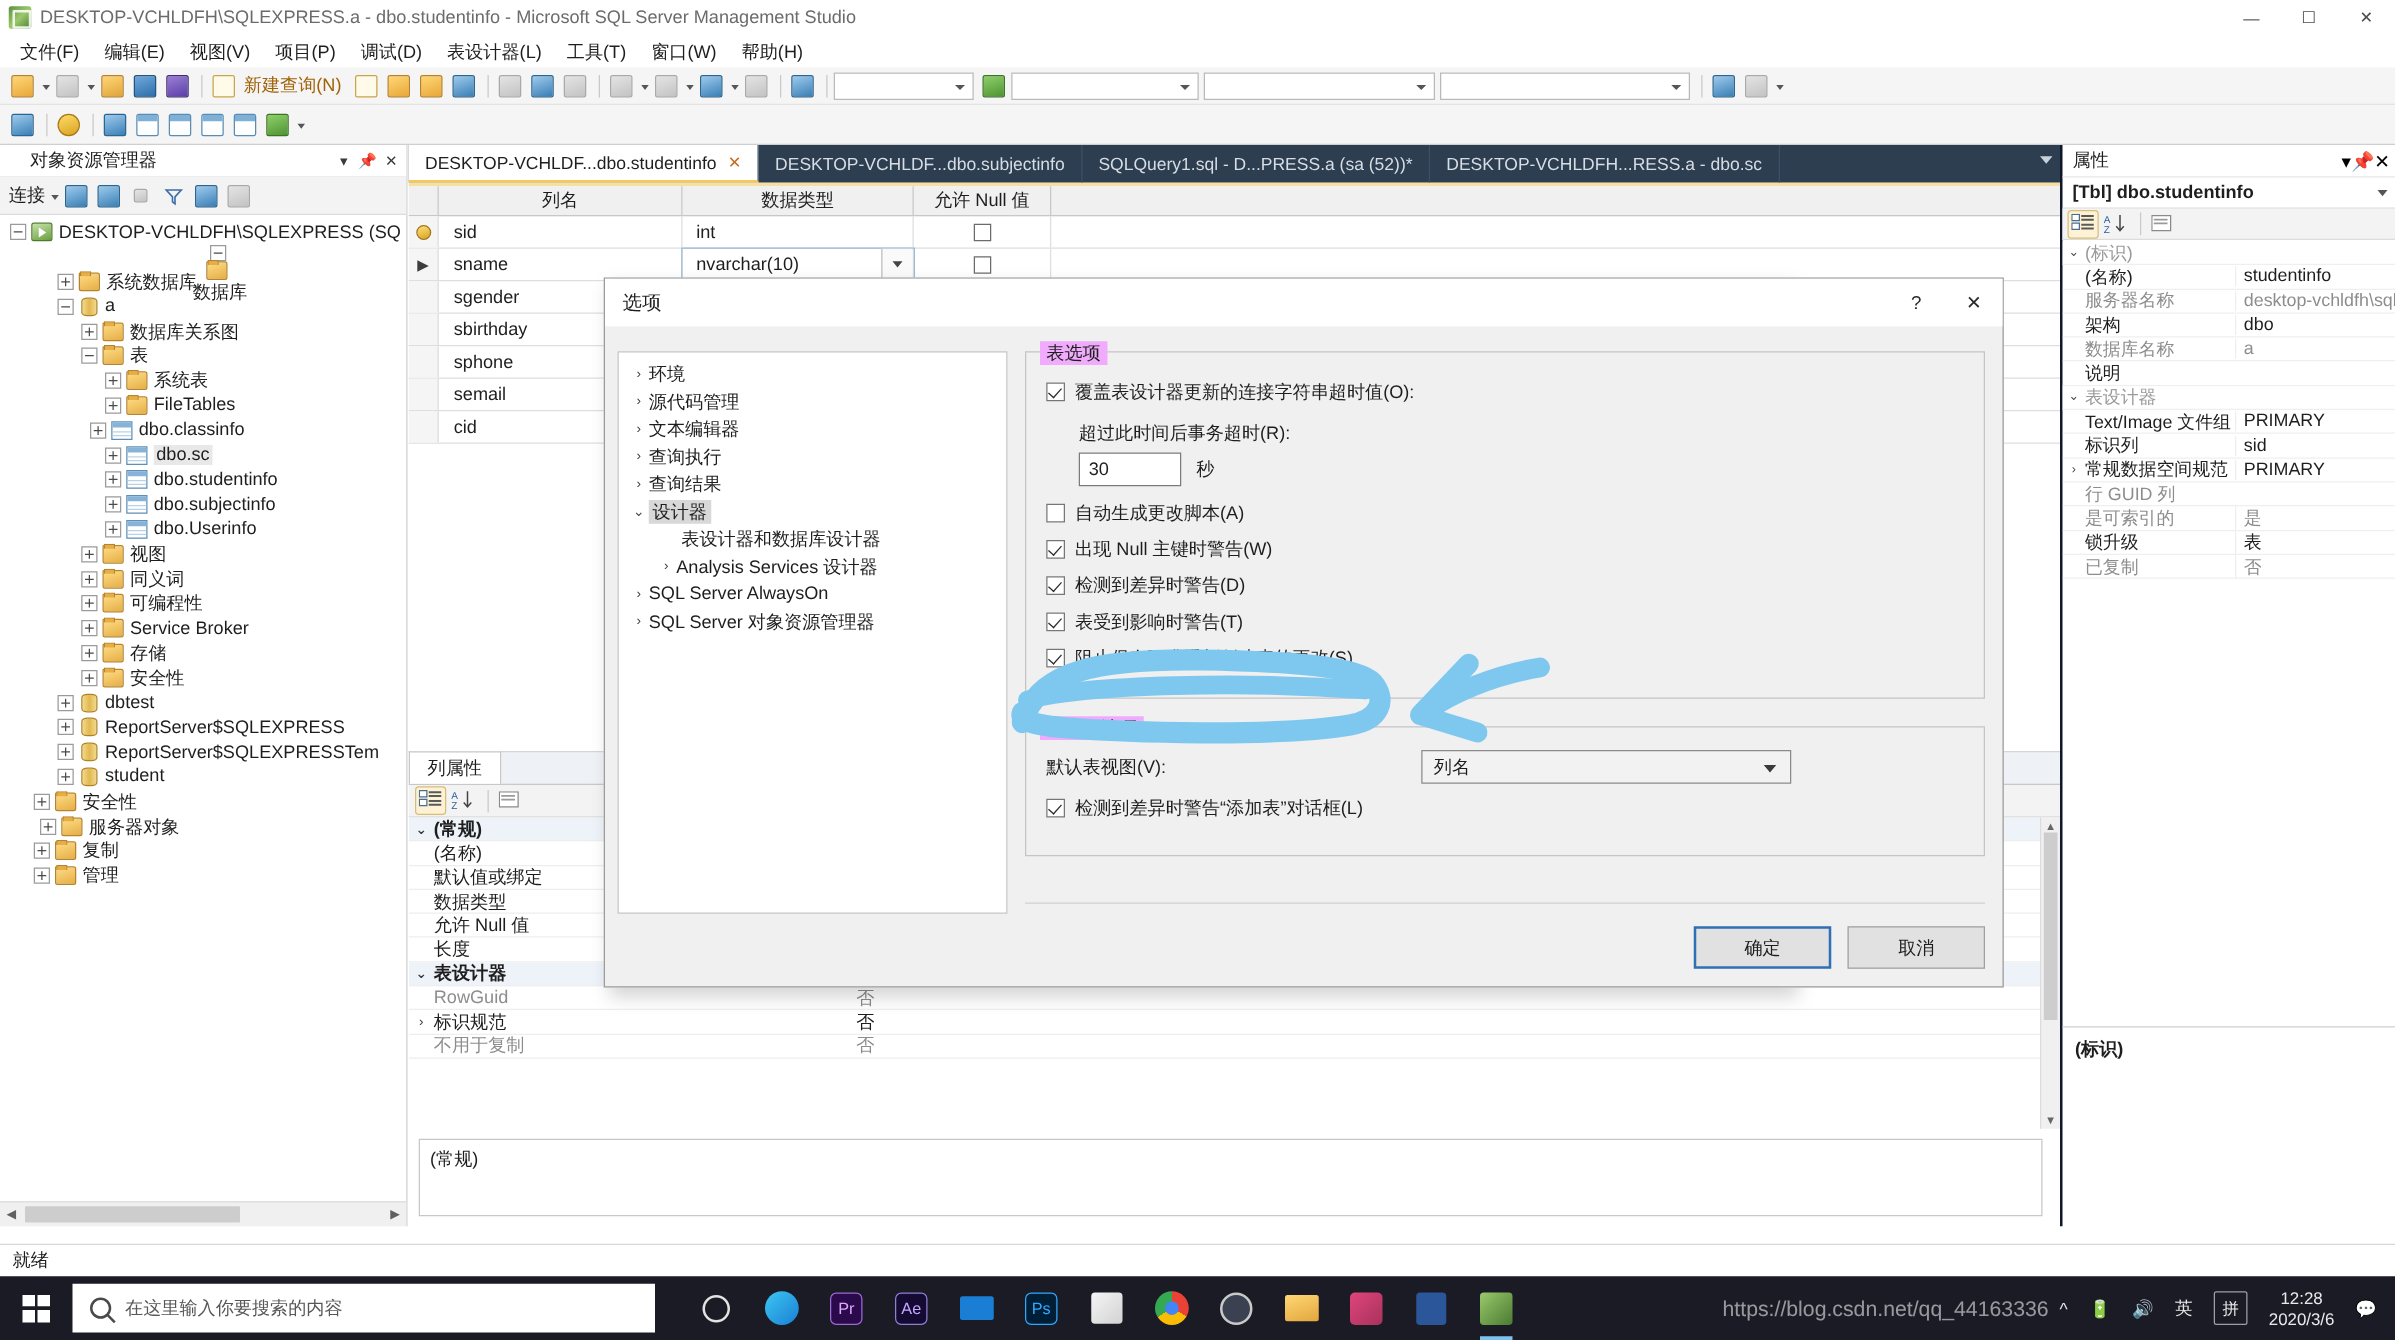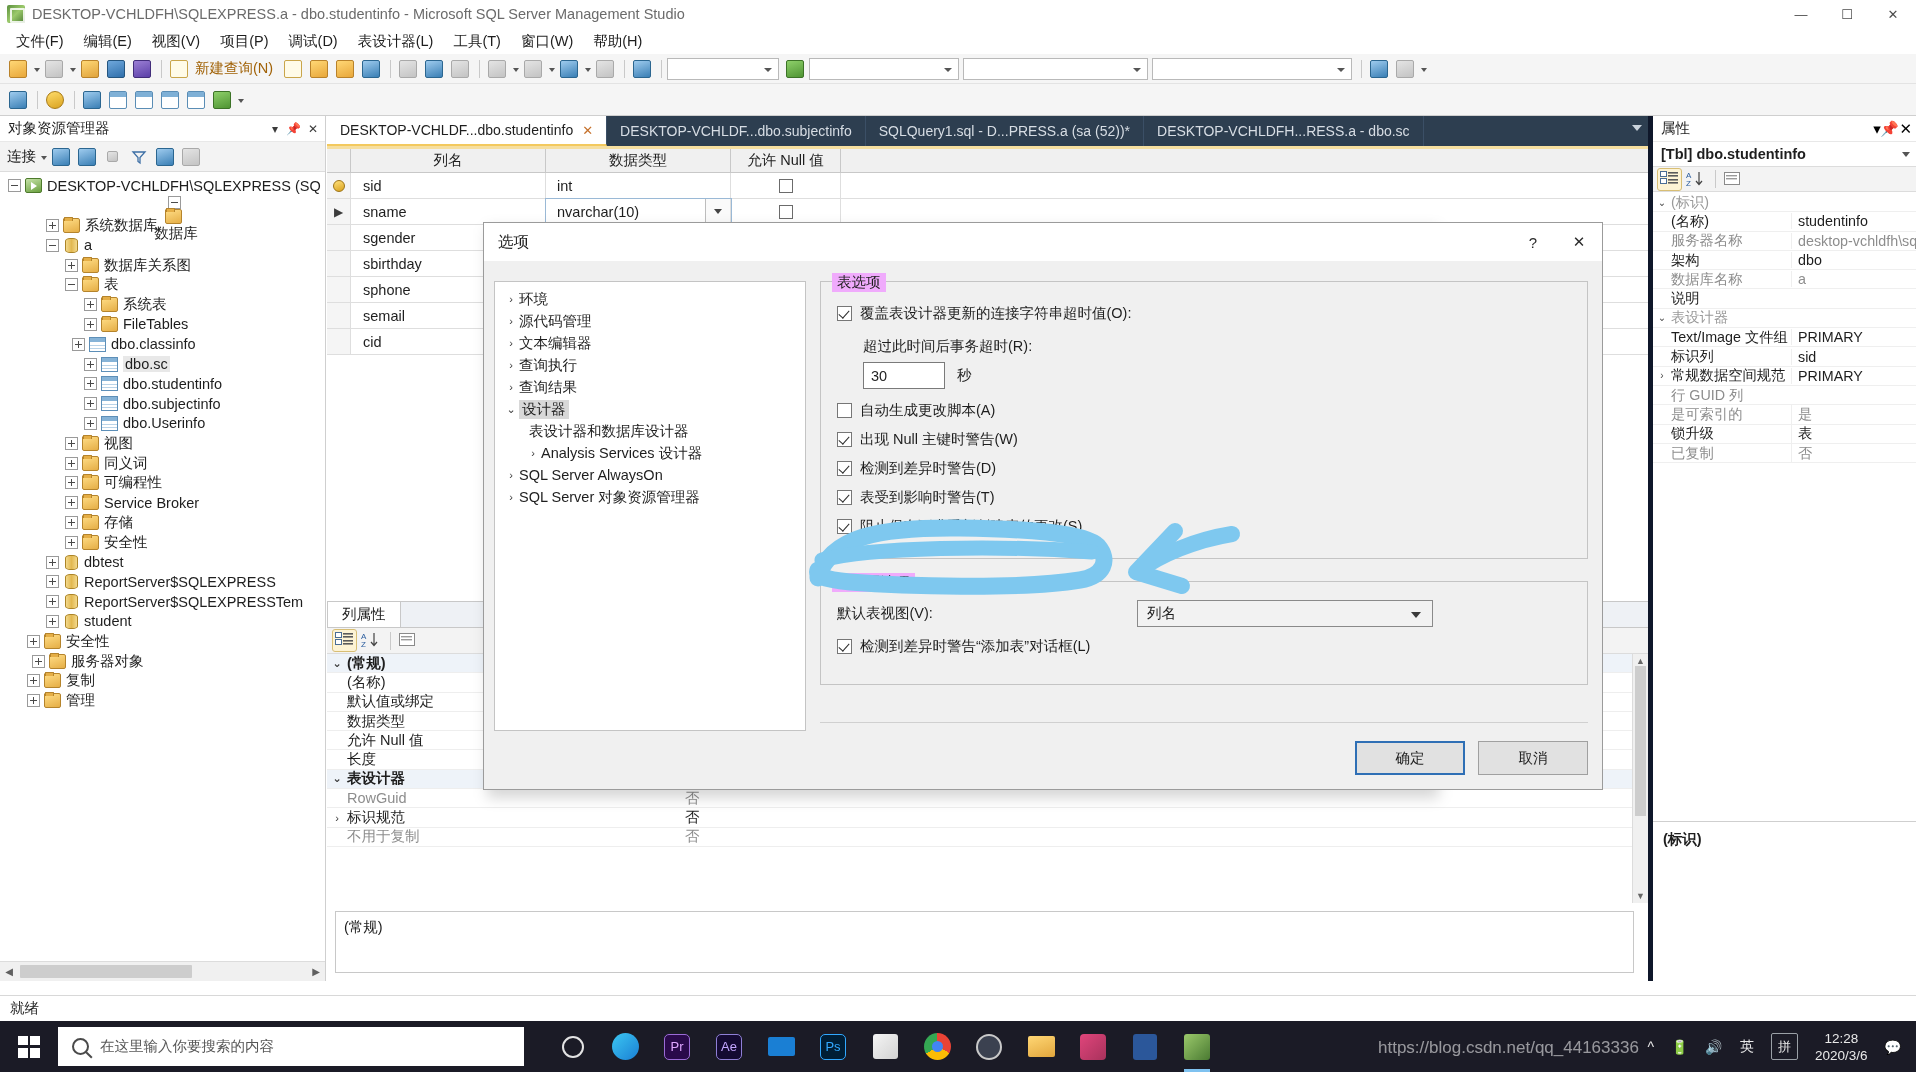--- a/index.html
+++ b/index.html
@@ -61,21 +61,21 @@
   .ic-green{background:linear-gradient(160deg,#8ed06a,#4f9433);border:1px solid #3c7327;}
   .ic-blue{background:linear-gradient(160deg,#9ecbee,#3a7fb5);border:1px solid #2b6690;}
   .ic-key{background:linear-gradient(160deg,#ffdc6a,#d9a21f);border:1px solid #a87a16;border-radius:9px;}
   .ic-tbl{background:#ffffff;border:1px solid #5a8db5;}
   .ic-tbl::before{content:"";position:absolute;left:0;top:0;right:0;height:5px;background:#7fb0d6;}
 
   
   .oe{ position:absolute; left:0; top:116px; width:326px; height:865px; background:#ffffff;
     border-right:1px solid #cfcfcf; }
   .oe-head{ height:26px; background:#ffffff; display:flex;align-items:center;
-    padding:0 4px 0 8px; border-bottom:1px solid #e8e8e8;}
+    padding:0 4px 0 24px; border-bottom:1px solid #e8e8e8;}
   .oe-head .t{ font-size:14.5px;color:#1e1e1e;flex:1; }
   .oe-head .h-ic{ width:16px;height:16px;margin-left:3px;position:relative;color:#3b3b3b;
     font-size:12px;display:flex;align-items:center;justify-content:center;}
   .oe-tools{ height:30px;background:#f3f3f3;display:flex;align-items:center;padding-left:7px;
     border-bottom:1px solid #dcdcdc;}
   .oe-conn{ font-size:14.5px;color:#1e1e1e;margin-right:3px;}
   .oe-tools .tb{width:24px;height:22px;margin-right:2px;position:relative;border-radius:2px;}
   .oe-tree{ position:absolute; left:0; top:57px; right:0; bottom:22px; overflow:hidden; padding-top:3px;}
   .tnode{ height:19.8px; display:flex; align-items:center; white-space:nowrap; font-size:14.5px; color:#1e1e1e;}
   .tnode .exp{ width:13px;height:13px;border:1px solid #9a9a9a;background:#fff;
@@ -154,21 +154,21 @@
   .cp-desc{ position:absolute;left:8px;right:14px;bottom:8px;height:62px;border:1px solid #c8c8c8;
     background:#ffffff;padding:6px 8px;font-size:14.5px;color:#1e1e1e;}
   .cp-vscroll{ position:absolute;right:0;top:52px;bottom:78px;width:16px;background:#f0f0f0;
     border-left:1px solid #dcdcdc;}
   .cp-vscroll .vthumb{position:absolute;left:2px;right:2px;top:12px;height:150px;background:#cdcdcd;}
   .cp-vscroll .va{position:absolute;left:0;right:0;height:14px;display:flex;align-items:center;
     justify-content:center;color:#666;font-size:9px;}
 
   
   .props{ position:absolute; right:0; top:116px; width:268px; height:865px; background:#ffffff;
-    border-left:5px solid #0f172a; }
+    border-left:2px solid #0f172a; }
   .props-head{ height:26px;display:flex;align-items:center;padding:0 4px 0 8px;border-bottom:1px solid #e8e8e8;}
   .props-head .t{ flex:1;font-size:14.5px;color:#1e1e1e;}
   .props-title{ height:25px;display:flex;align-items:center;padding:0 6px 0 8px;
     font-size:14.5px;font-weight:bold;color:#1e1e1e;border-bottom:1px solid #dcdcdc;}
   .props-title .cv{ margin-left:auto;border-left:4px solid transparent;border-right:4px solid transparent;
     border-top:5px solid #555; }
   .props-tb{ height:25px;background:#f3f3f3;border-bottom:1px solid #dcdcdc;display:flex;align-items:center;padding-left:5px;}
   .props-grid{ position:absolute;left:0;right:0;top:77px;bottom:160px;overflow:hidden;}
   .prow{ height:19.3px;display:flex;align-items:center;font-size:14.3px;border-bottom:1px solid #efefef;}
   .prow.group{ background:#ffffff;color:#9a9a9a; }
@@ -905,21 +905,21 @@
             <span class="nl">查询执行</span>
           </div>
           <div class="nnode" style="padding-left: 8px;">
             <span class="nc">›</span>
             <span class="nl">查询结果</span>
           </div>
           <div class="nnode" style="padding-left: 8px;">
             <span class="nc">⌄</span>
             <span class="nl sel">设计器</span>
           </div>
-          <div class="nnode" style="padding-left: 18px;">
+          <div class="nnode" style="padding-left: 34px;">
             <span class="nc"></span>
             <span class="nl">表设计器和数据库设计器</span>
           </div>
           <div class="nnode" style="padding-left: 30px;">
             <span class="nc">›</span>
             <span class="nl">Analysis Services 设计器</span>
           </div>
           <div class="nnode" style="padding-left: 8px;">
             <span class="nc">›</span>
             <span class="nl">SQL Server AlwaysOn</span>

